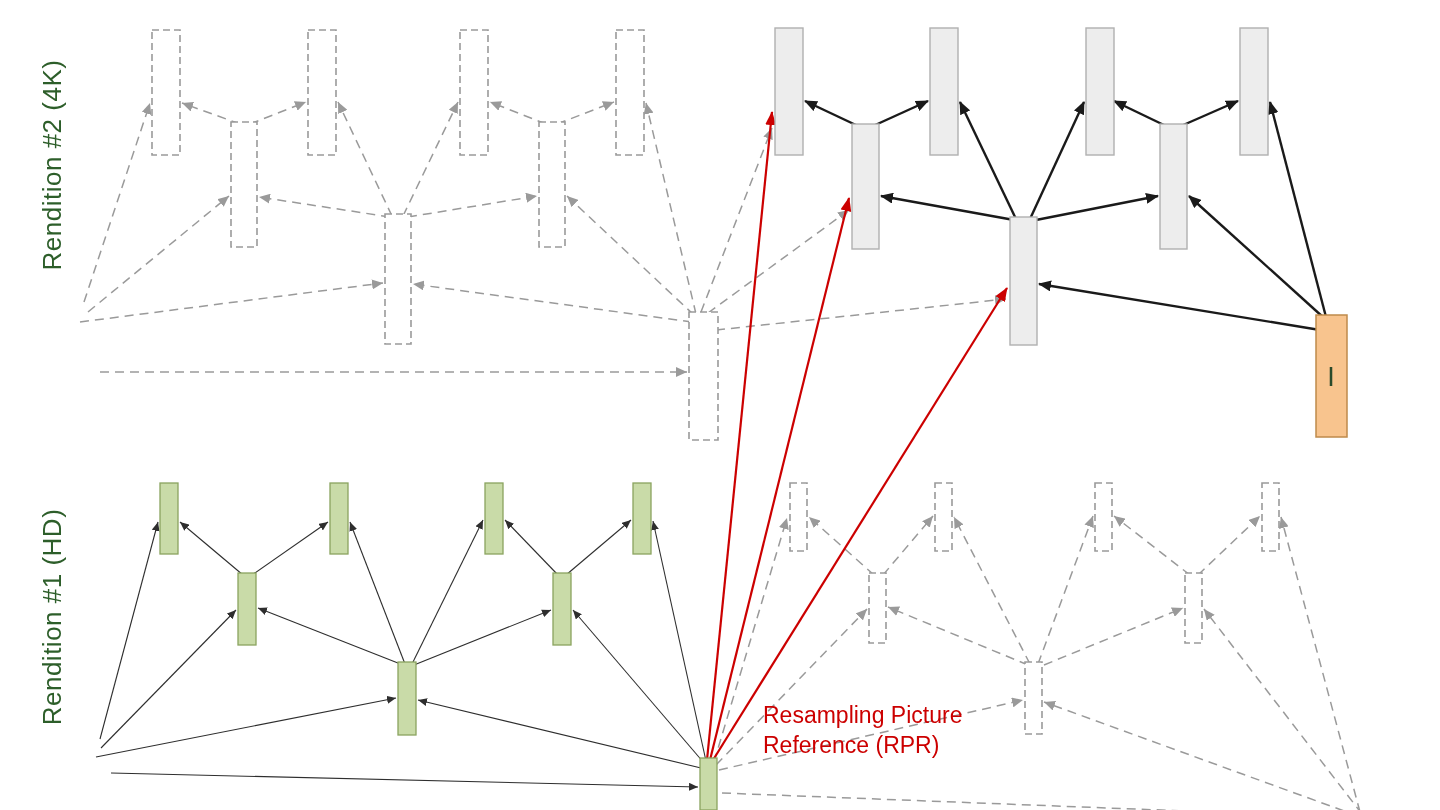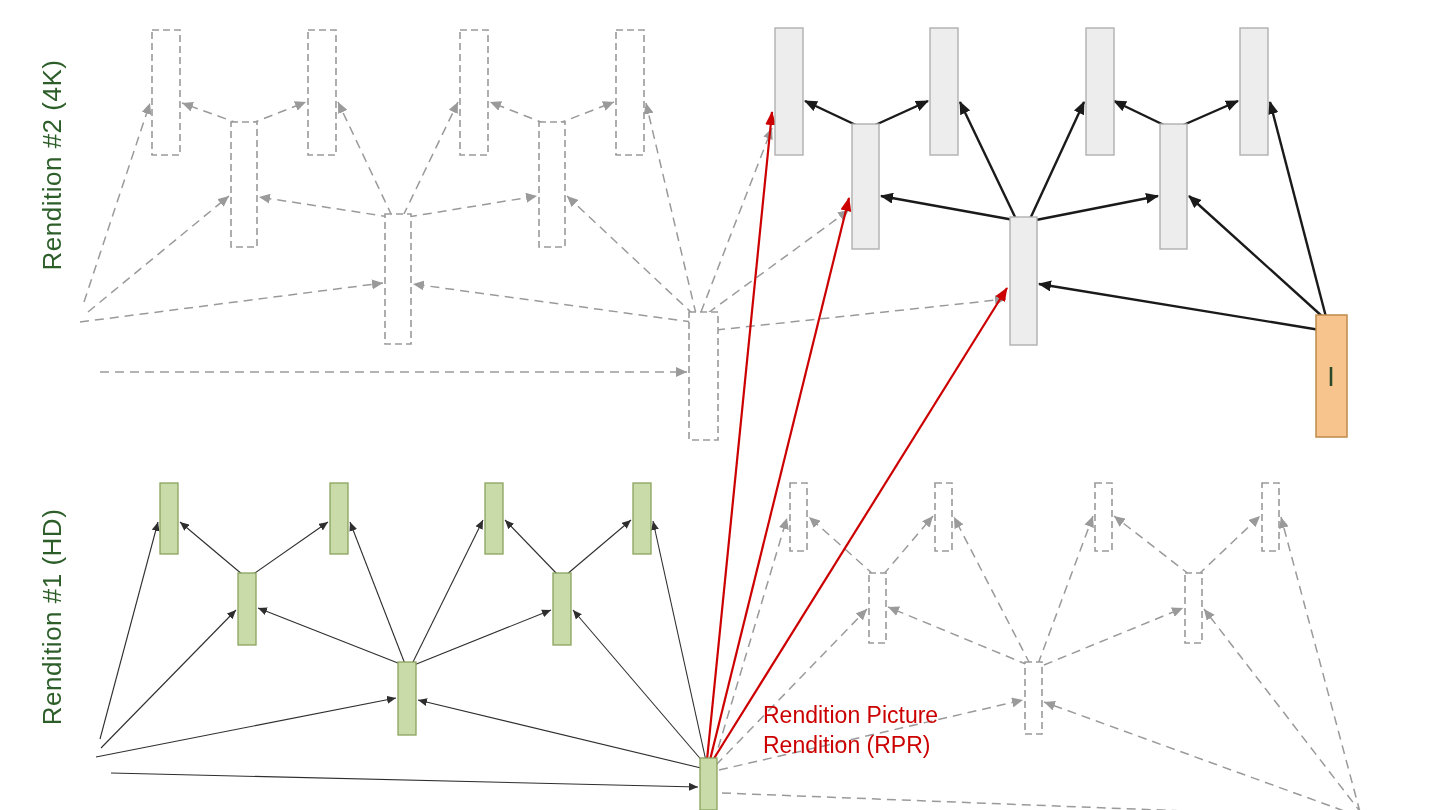--- a/index.html
+++ b/index.html
@@ -169,17 +169,17 @@
       <rect class="b-dashline" x="935" y="483" width="17" height="68"></rect>
       <rect class="b-dashline" x="1095" y="483" width="17" height="68"></rect>
       <rect class="b-dashline" x="1262" y="483" width="17" height="68"></rect>
       <rect class="b-dashline" x="869" y="573" width="17" height="70"></rect>
       <rect class="b-dashline" x="1185" y="573" width="17" height="70"></rect>
       <rect class="b-dashline" x="1025" y="662" width="17" height="72"></rect>
     </g>
   </svg>
 
   <div class="rpr-label">
-    <div>Rendition Picture</div>
-    <div>Rendition (RPR)</div>
+    <div>Resampling Picture</div>
+    <div>Reference (RPR)</div>
   </div>
 
 </div>
 
 </body></html>

